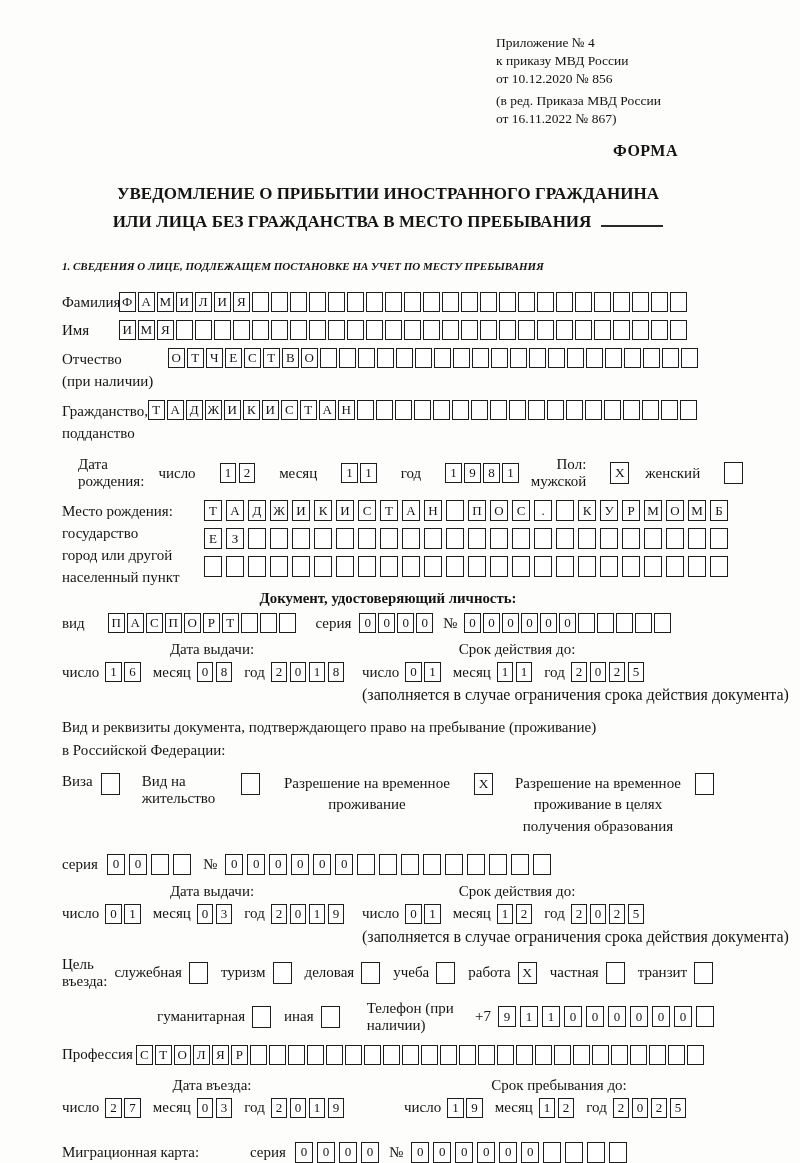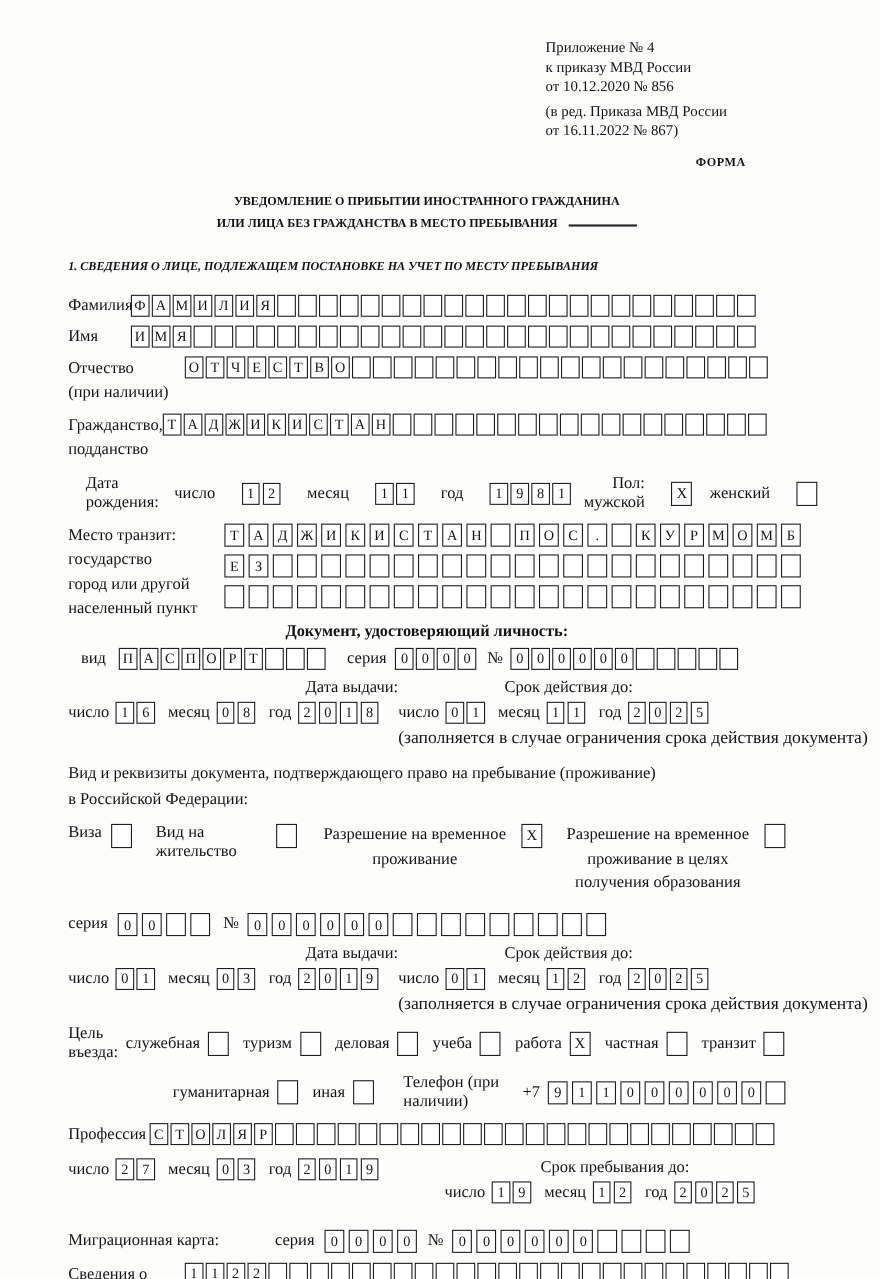--- a/index.html
+++ b/index.html
@@ -6,24 +6,24 @@
   body{
     width:800px;height:1163px;background:#fdfdfc;color:#141414;
     font-family:"Liberation Serif","DejaVu Serif",serif;font-size:15px;
     -webkit-font-smoothing:antialiased;overflow:hidden;
   }
   .page{box-sizing:border-box;width:736px;height:1163px;padding:34px 22px 0 62px;position:relative;}
 
   
   .appendix{margin-left:auto;width:218px;font-size:13.5px;line-height:1.32;}
   .appendix .gap{height:5px;}
-  .forma{font-weight:bold;font-size:11px;text-align:right;padding-right:36px;margin-top:14px;letter-spacing:.5px;}
-
-  
-  .title{margin-top:20px;text-align:center;font-weight:bold;font-size:11px;line-height:1.65;}
+  .forma{font-weight:bold;font-size:16px;text-align:right;padding-right:36px;margin-top:14px;letter-spacing:.5px;}
+
+  
+  .title{margin-top:20px;text-align:center;font-weight:bold;font-size:17px;line-height:1.65;}
   .title-underline{display:inline-block;width:62px;border-bottom:2.2px solid #2a2a2a;height:12px;margin-left:10px;}
 
   .section-heading{margin-top:24px;font-weight:bold;font-size:11px;font-style:italic;}
 
   
   .frow{display:flex;align-items:flex-start;margin-top:8px;}
   .frow.vcenter{align-items:center;}
   .lbl{flex-shrink:0;}
   .boxes{display:flex;gap:2.5px;flex-wrap:nowrap;}
   .cell{
@@ -54,21 +54,21 @@
   
   .bp-rows .boxes{margin-bottom:7px;}
 
   .center-bold{text-align:center;font-weight:bold;font-size:14.8px;margin-top:8px;}
 
   
   .date-section{display:flex;margin-top:8px;}
   .date-col-left{width:368px;}
   .date-col-right{flex:1;}
   .date-heading{text-align:center;margin-bottom:4px;}
-  .date-col-left .date-heading{width:300px;text-align:right;}
+  .date-col-left .date-heading{width:300px;}
   .date-col-right .date-heading{width:310px;}
   .note{font-size:16px;margin-top:4px;white-space:nowrap;}
 
   
   .res-options{display:flex;align-items:flex-start;margin-top:10px;}
   .res-opt{display:flex;align-items:flex-start;}
   .opt-label-inline{margin-right:8px;}
   .opt-label-block{width:178px;text-align:center;line-height:1.45;margin-right:8px;}
 
   
@@ -268,21 +268,21 @@
         <span class="cell">1</span>
       </span>
     <span style="margin-left:4px;text-align:right;">Пол: мужской</span>
     <span class="checkbox">X</span>
     <span style="margin-left:8px;">женский</span>
     <span class="checkbox"></span>
   </div>
 
   <div class="frow" style="margin-top:10px;">
     <span class="lbl lab-col" style="width:142px;">
-      <div>Место транзит:</div>
+      <div>Место рождения:</div>
       <div>государство</div>
       <div>город или другой</div>
       <div>населенный пункт</div>
     </span>
     <span class="bp-rows">
       <span class="boxes md">
           <span class="cell">Т</span>
           <span class="cell">А</span>
           <span class="cell">Д</span>
           <span class="cell">Ж</span>
@@ -358,21 +358,21 @@
           <span class="cell"></span>
           <span class="cell"></span>
           <span class="cell"></span>
         </span>
     </span>
   </div>
 
   <div class="center-bold" style="margin-top:2px;">Документ, удостоверяющий личность:</div>
 
   <div class="frow vcenter" style="margin-top:6px;">
-    <span class="lbl" style="width:46px;text-align:center;">вид</span>
+    <span class="lbl" style="width:46px;">вид</span>
     <span class="boxes">
         <span class="cell">П</span>
         <span class="cell">А</span>
         <span class="cell">С</span>
         <span class="cell">П</span>
         <span class="cell">О</span>
         <span class="cell">Р</span>
         <span class="cell">Т</span>
         <span class="cell"></span>
         <span class="cell"></span>
@@ -456,21 +456,21 @@
 
   <div class="res-options">
     <span class="res-opt">
       <span class="opt-label-inline">Виза</span>
       <span class="checkbox"></span>
     </span>
     <span class="res-opt" style="margin-left:22px;">
       <span class="opt-label-inline">Вид на жительство</span>
       <span class="checkbox"></span>
     </span>
-    <span class="res-opt" style="margin-left:18px;">
+    <span class="res-opt" style="margin-left:18px;gap:10px;">
       <span class="opt-label-block">Разрешение на временное проживание</span>
       <span class="checkbox">X</span>
     </span>
     <span class="res-opt" style="margin-left:16px;">
       <span class="opt-label-block">Разрешение на временное проживание в целях получения образования</span>
       <span class="checkbox"></span>
     </span>
   </div>
 
   <div class="frow vcenter" style="margin-top:16px;">
@@ -619,20 +619,21 @@
         <span class="cell"></span>
         <span class="cell"></span>
         <span class="cell"></span>
         <span class="cell"></span>
         <span class="cell"></span>
       </span>
   </div>
 
   <div class="date-section" style="margin-top:12px;">
     <div class="date-col-left">
+      <div class="date-heading">Дата въезда:</div>
       <div class="dg">
         <span class="dlbl">число</span>
         <span class="boxes">
             <span class="cell">2</span>
             <span class="cell">7</span>
           </span>
         <span class="dlbl">месяц</span>
         <span class="boxes">
             <span class="cell">0</span>
             <span class="cell">3</span>

